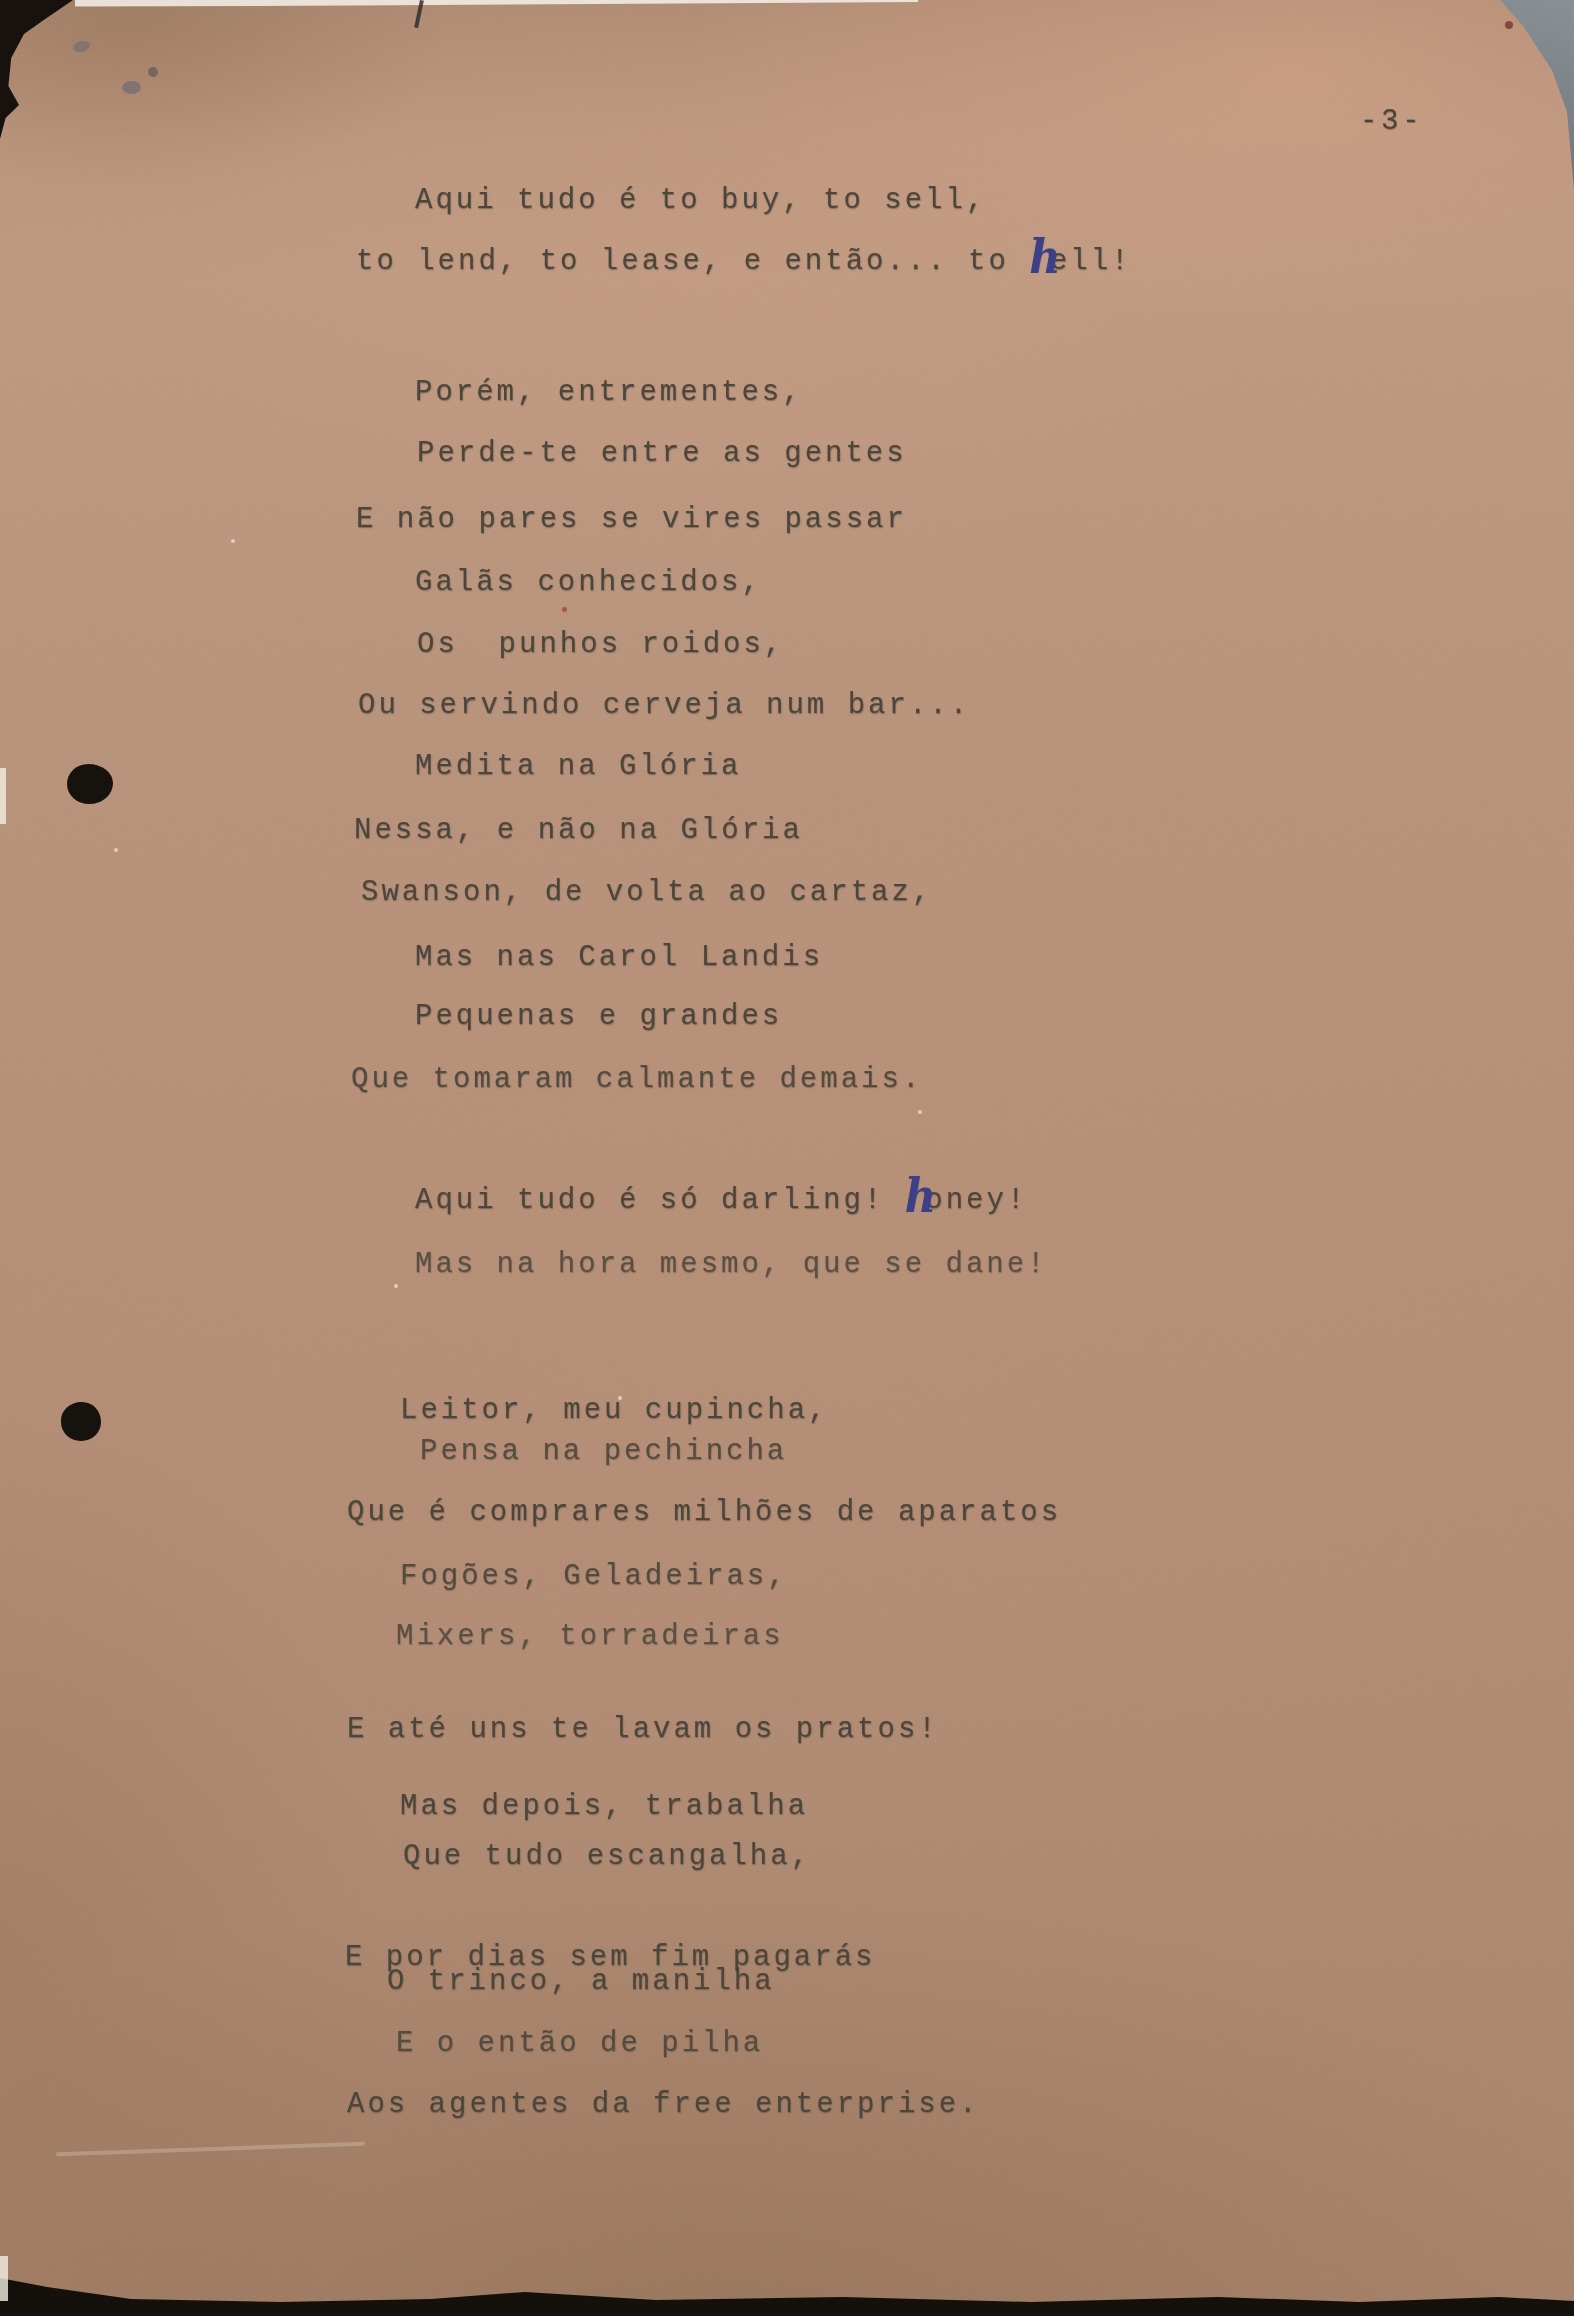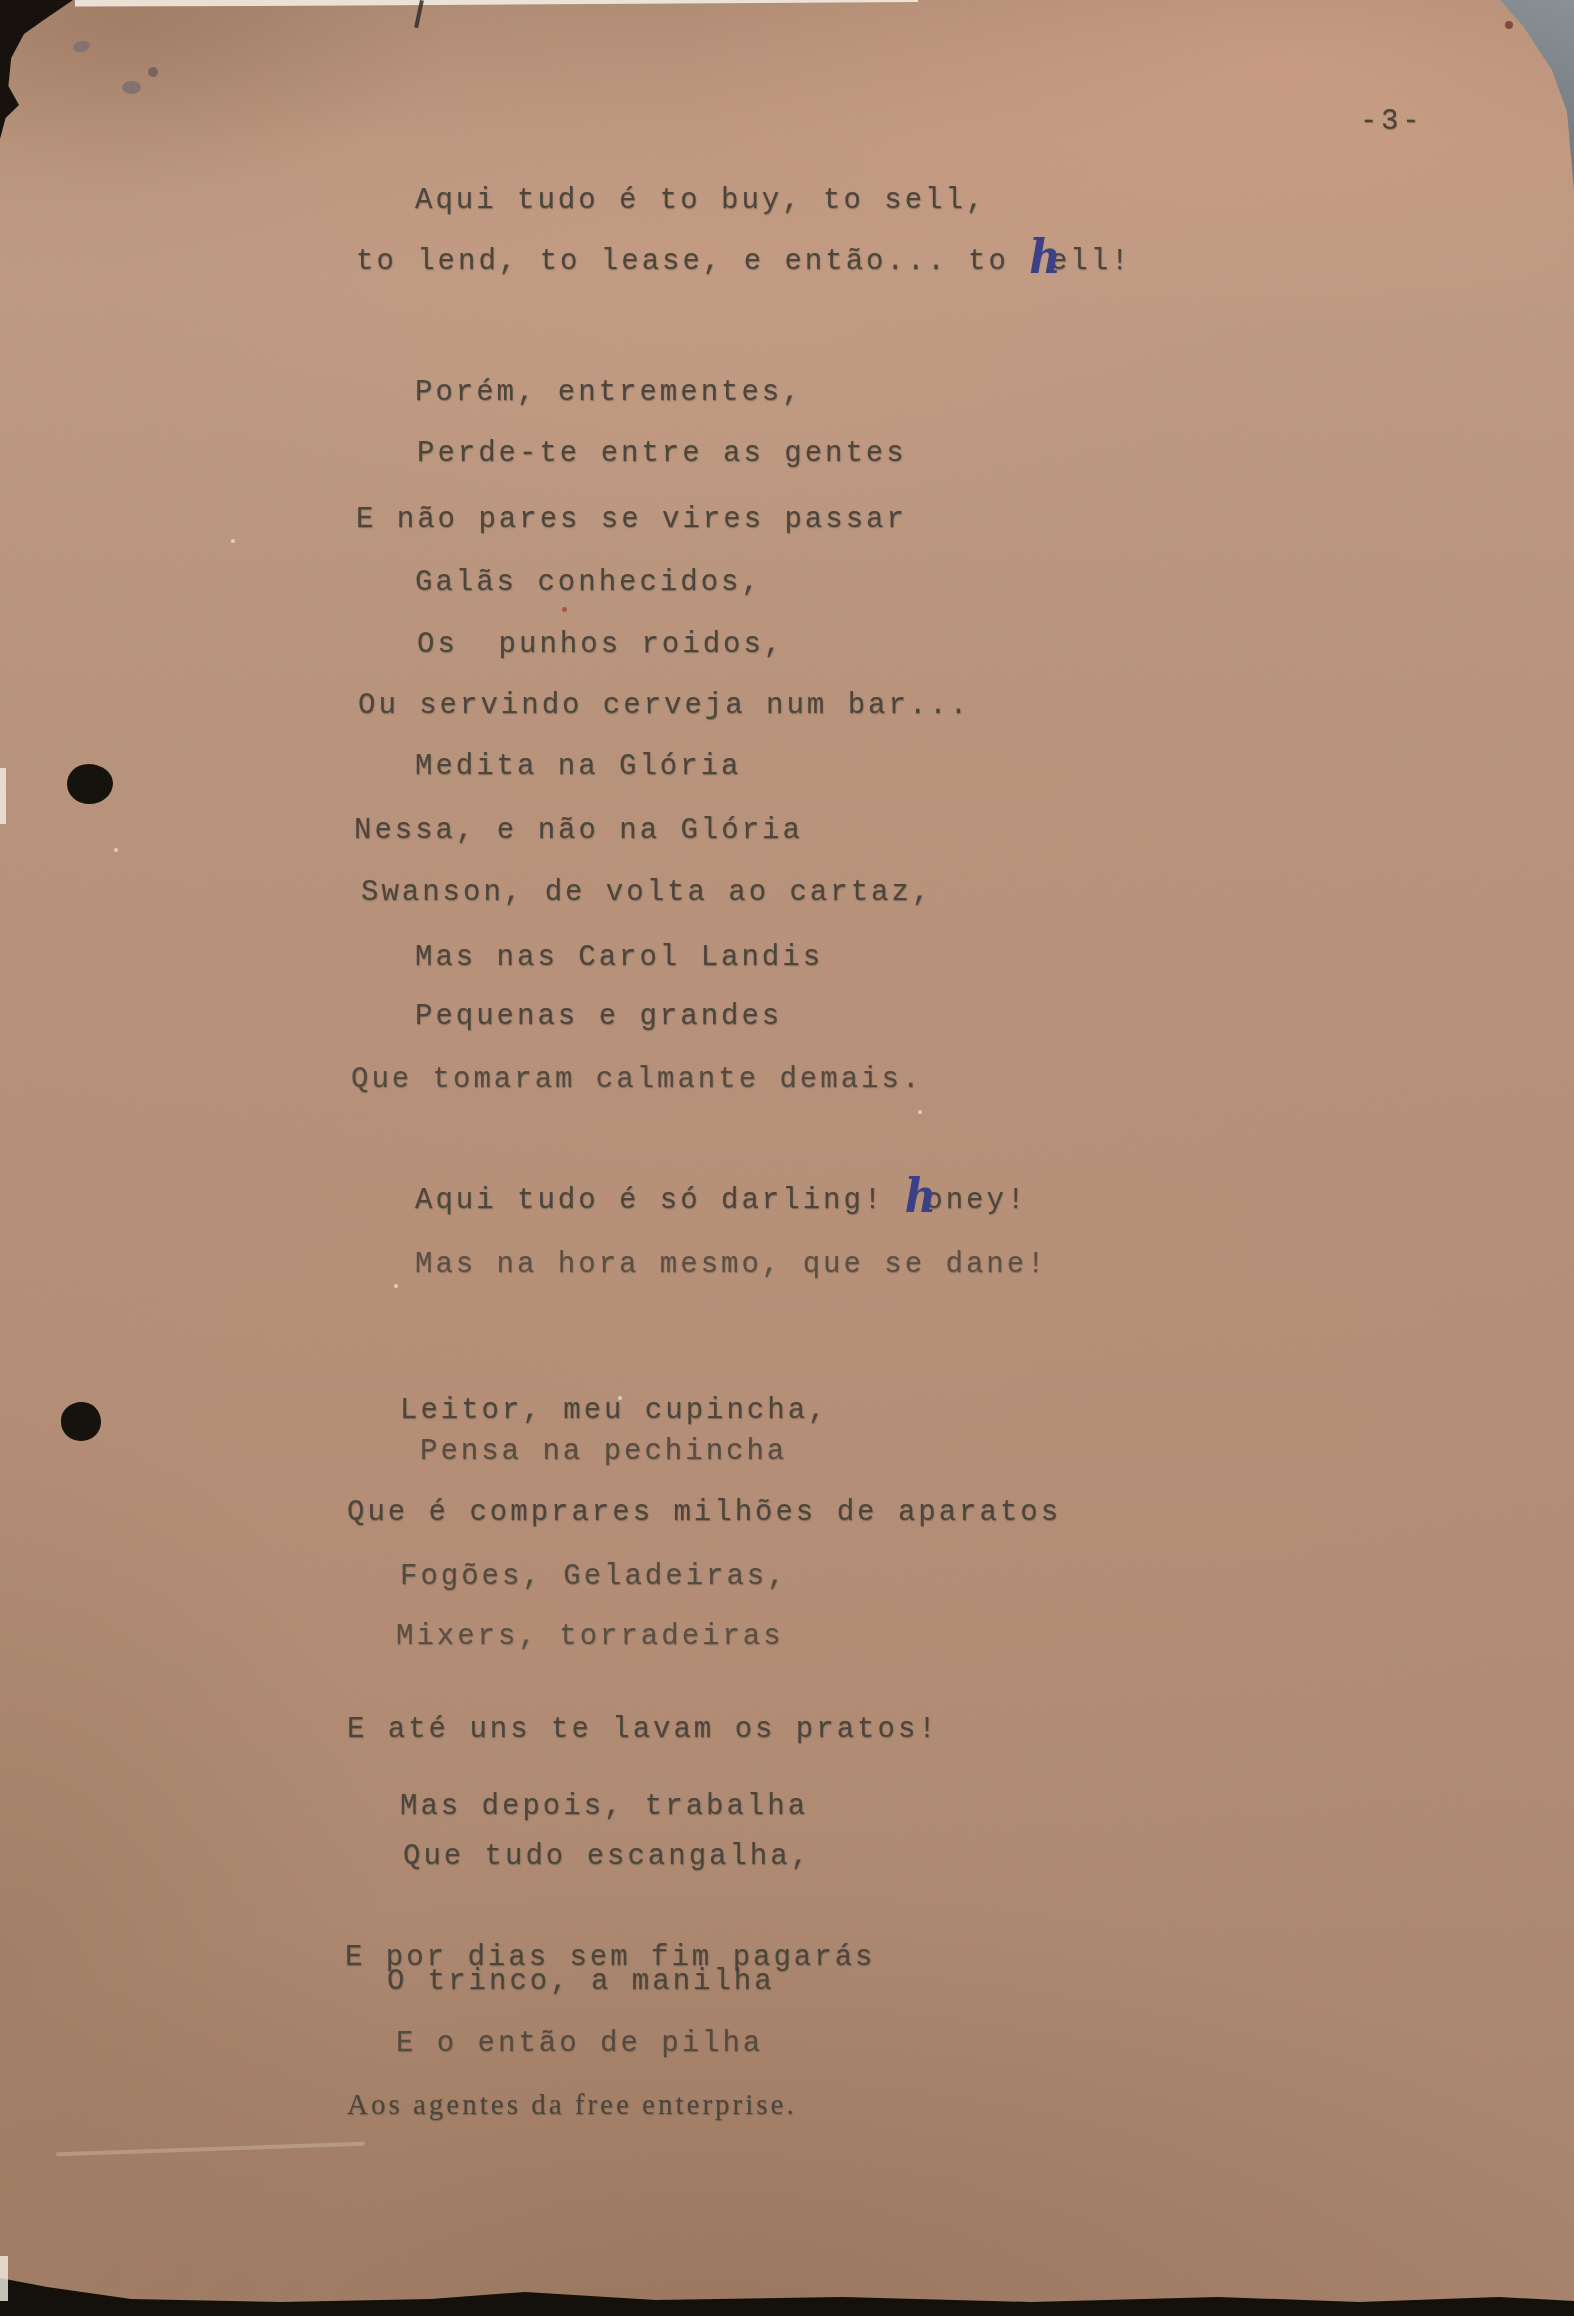--- a/index.html
+++ b/index.html
@@ -120,17 +120,17 @@
     <div class="line" style="left:396px;top:1437px;opacity:0.9;margin-left:24px;">Pensa na pechincha</div>
     <div class="line" style="left:347px;top:1498px;">Que é comprares milhões de aparatos</div>
     <div class="line" style="left:400px;top:1562px;opacity:0.92;">Fogões, Geladeiras,</div>
     <div class="line" style="left:396px;top:1622px;opacity:0.86;">Mixers, torradeiras</div>
     <div class="line" style="left:347px;top:1715px;">E até uns te lavam os pratos!</div>
     <div class="line" style="left:400px;top:1779px;margin-top:13px;">Mas depois, trabalha</div>
     <div class="line" style="left:403px;top:1842px;">Que tudo escangalha,</div>
     <div class="line" style="left:345px;top:1903px;margin-top:40px;">E por dias sem fim pagarás</div>
     <div class="line" style="left:387px;top:1967px;">O trinco, a manilha</div>
     <div class="line" style="left:396px;top:2029px;opacity:0.9;">E o então de pilha</div>
-    <div class="line" style="left:347px;top:2090px;font-family:Liberation Serif, serif;">Aos agentes da free enterprise.</div>
+    <div class="line" style="left:347px;top:2090px;">Aos agentes da free enterprise.</div>
   </div>
 
 </div>
 
 
 </body></html>

